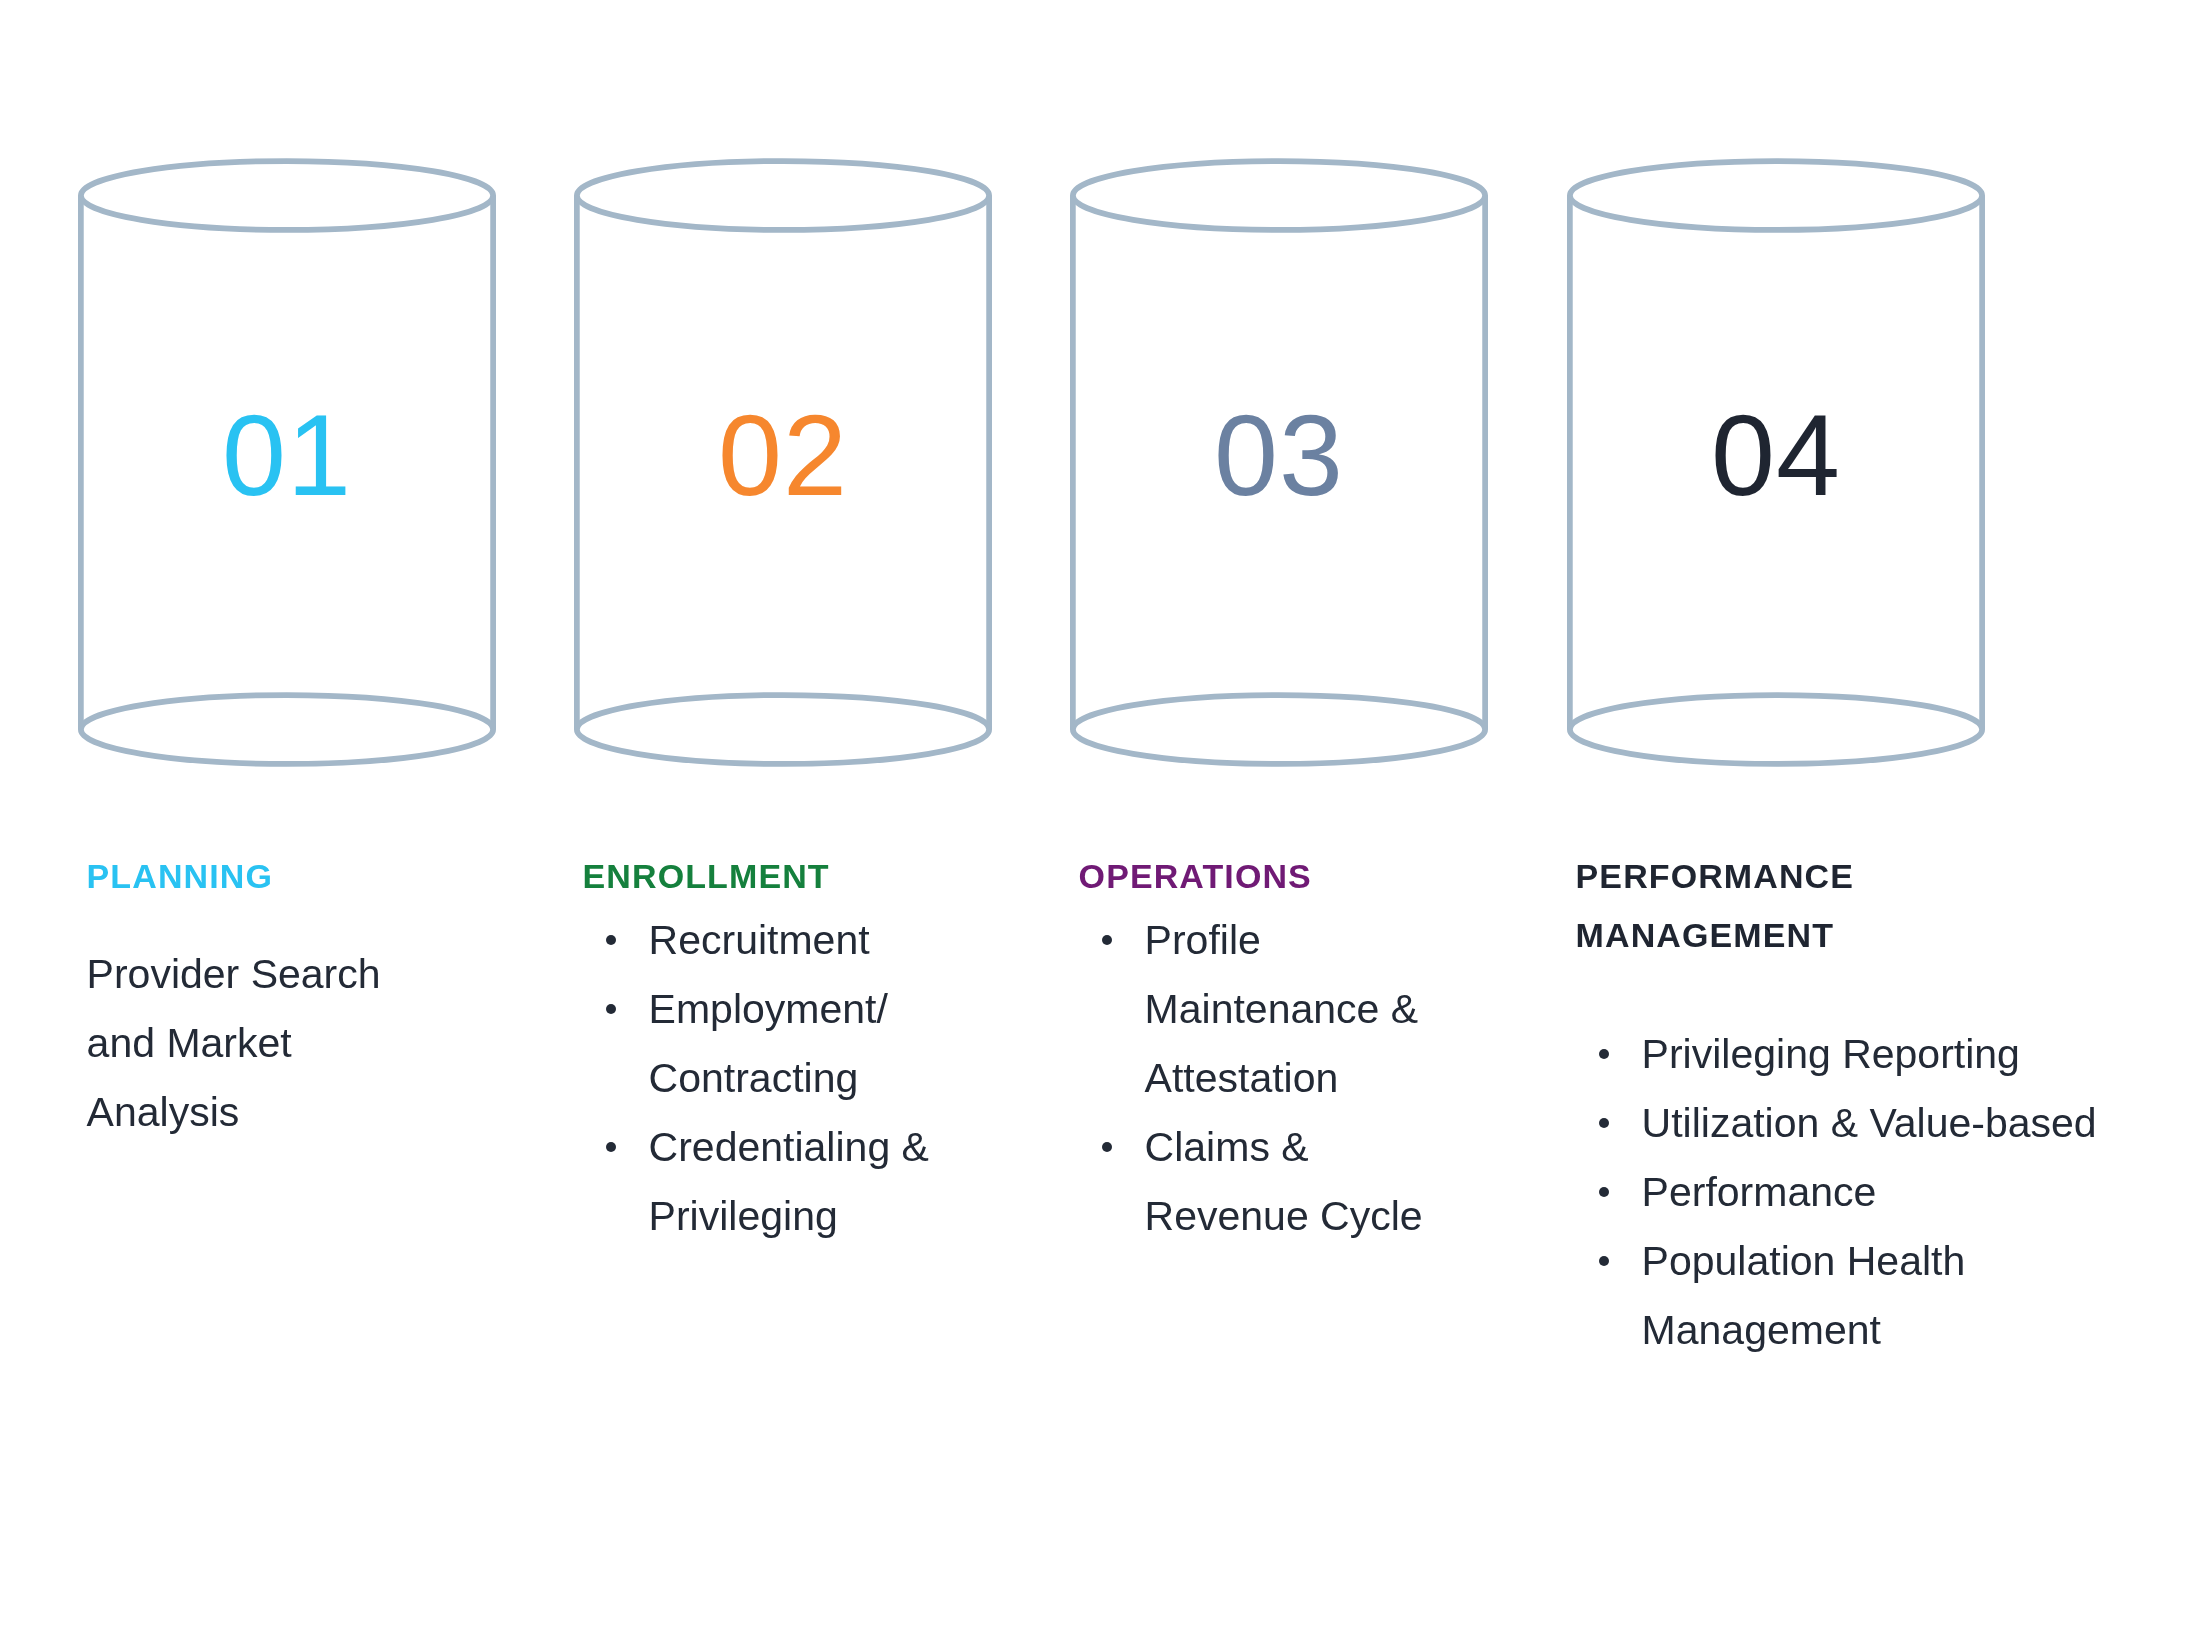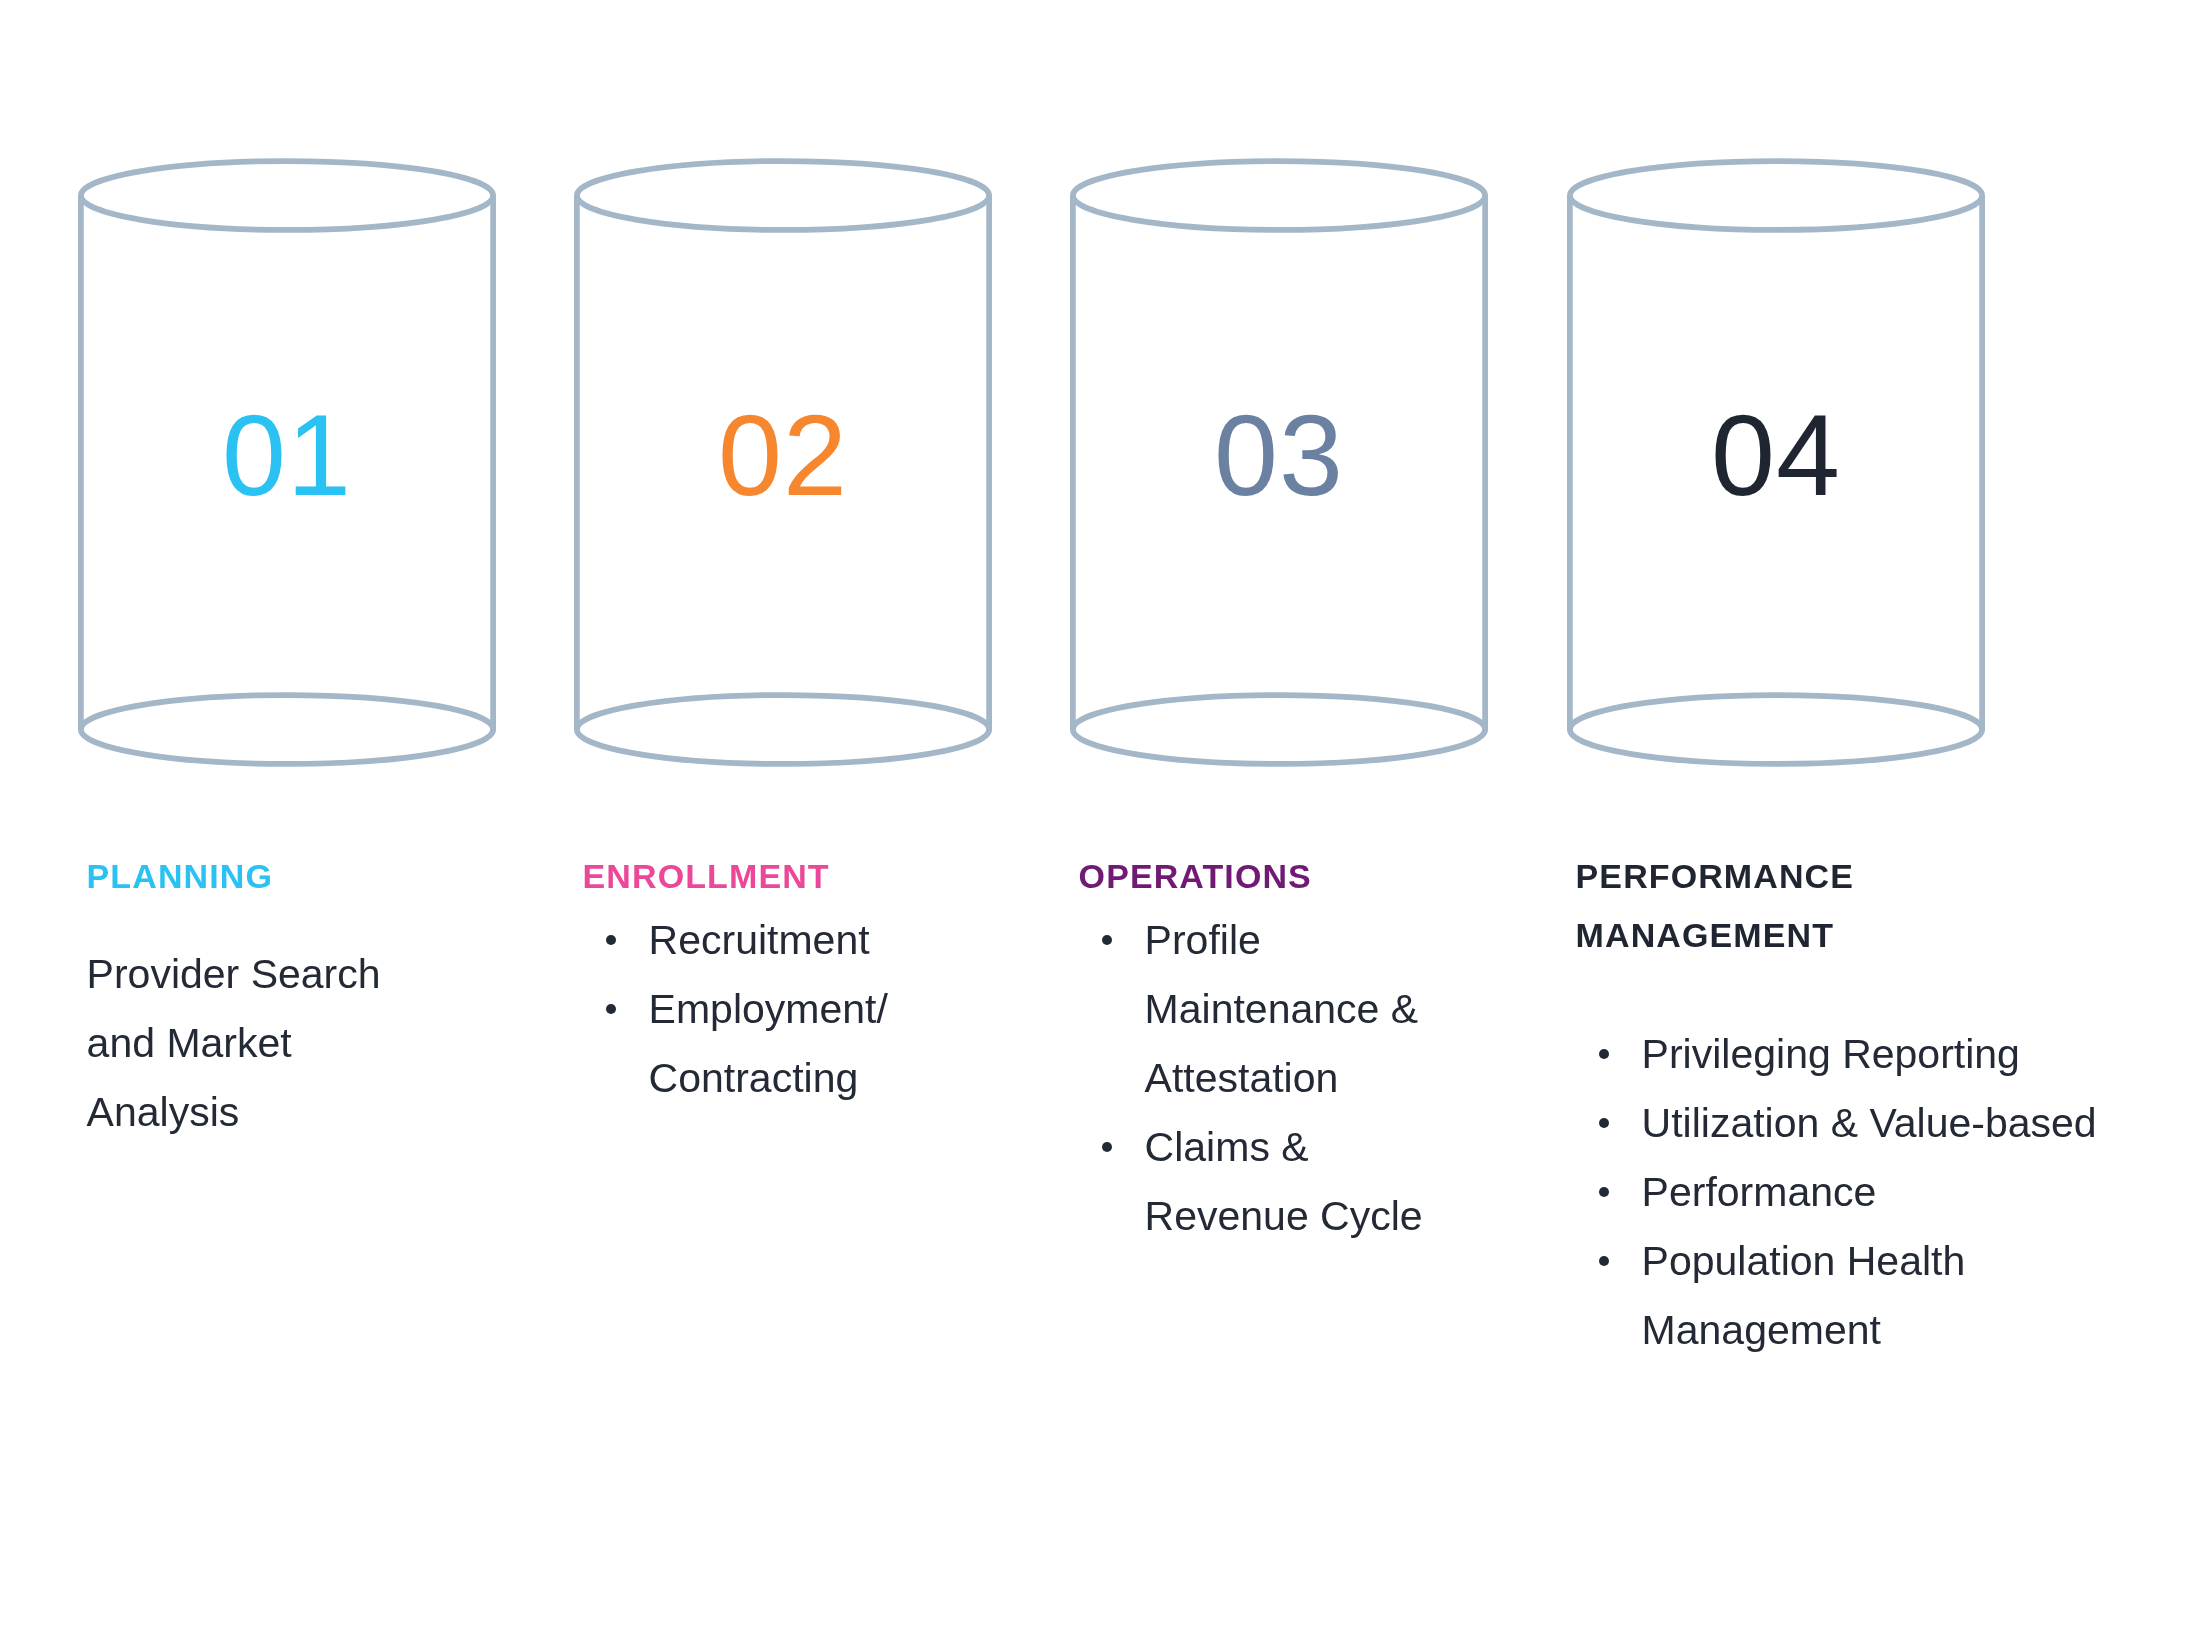--- a/index.html
+++ b/index.html
@@ -83,33 +83,38 @@
     <div class="cylinder">
       <svg viewBox="0 0 728 1060" style="stroke: rgb(163, 183, 200);">
         <ellipse cx="364" cy="65" rx="359" ry="60"></ellipse>
         <line x1="5" y1="65" x2="5" y2="995"></line>
         <line x1="723" y1="65" x2="723" y2="995"></line>
         <ellipse cx="364" cy="995" rx="359" ry="60"></ellipse>
       </svg>
       <div class="step-number" style="color: rgb(246, 135, 46);">02</div>
     </div>
     <div class="textblock">
-      <div class="title" style="color: #ec4899;">
+      <div class="title" style="color: #15803d;">
         <span class="tline">ENROLLMENT</span>
         <span class="tline"></span>
       </div>
       <ul class="body items">
         <li>
           <span class="dot"></span>
           <div class="line">Recruitment</div>
         </li>
         <li>
           <span class="dot"></span>
           <div class="line">Employment/</div>
           <div class="line">Contracting</div>
+        </li>
+        <li>
+          <span class="dot"></span>
+          <div class="line">Credentialing &amp;</div>
+          <div class="line">Privileging</div>
         </li>
       </ul>
     </div>
   </div>
 
   <div class="column col-2">
     <div class="cylinder">
       <svg viewBox="0 0 728 1060" style="stroke: rgb(163, 183, 200);">
         <ellipse cx="364" cy="65" rx="359" ry="60"></ellipse>
         <line x1="5" y1="65" x2="5" y2="995"></line>

